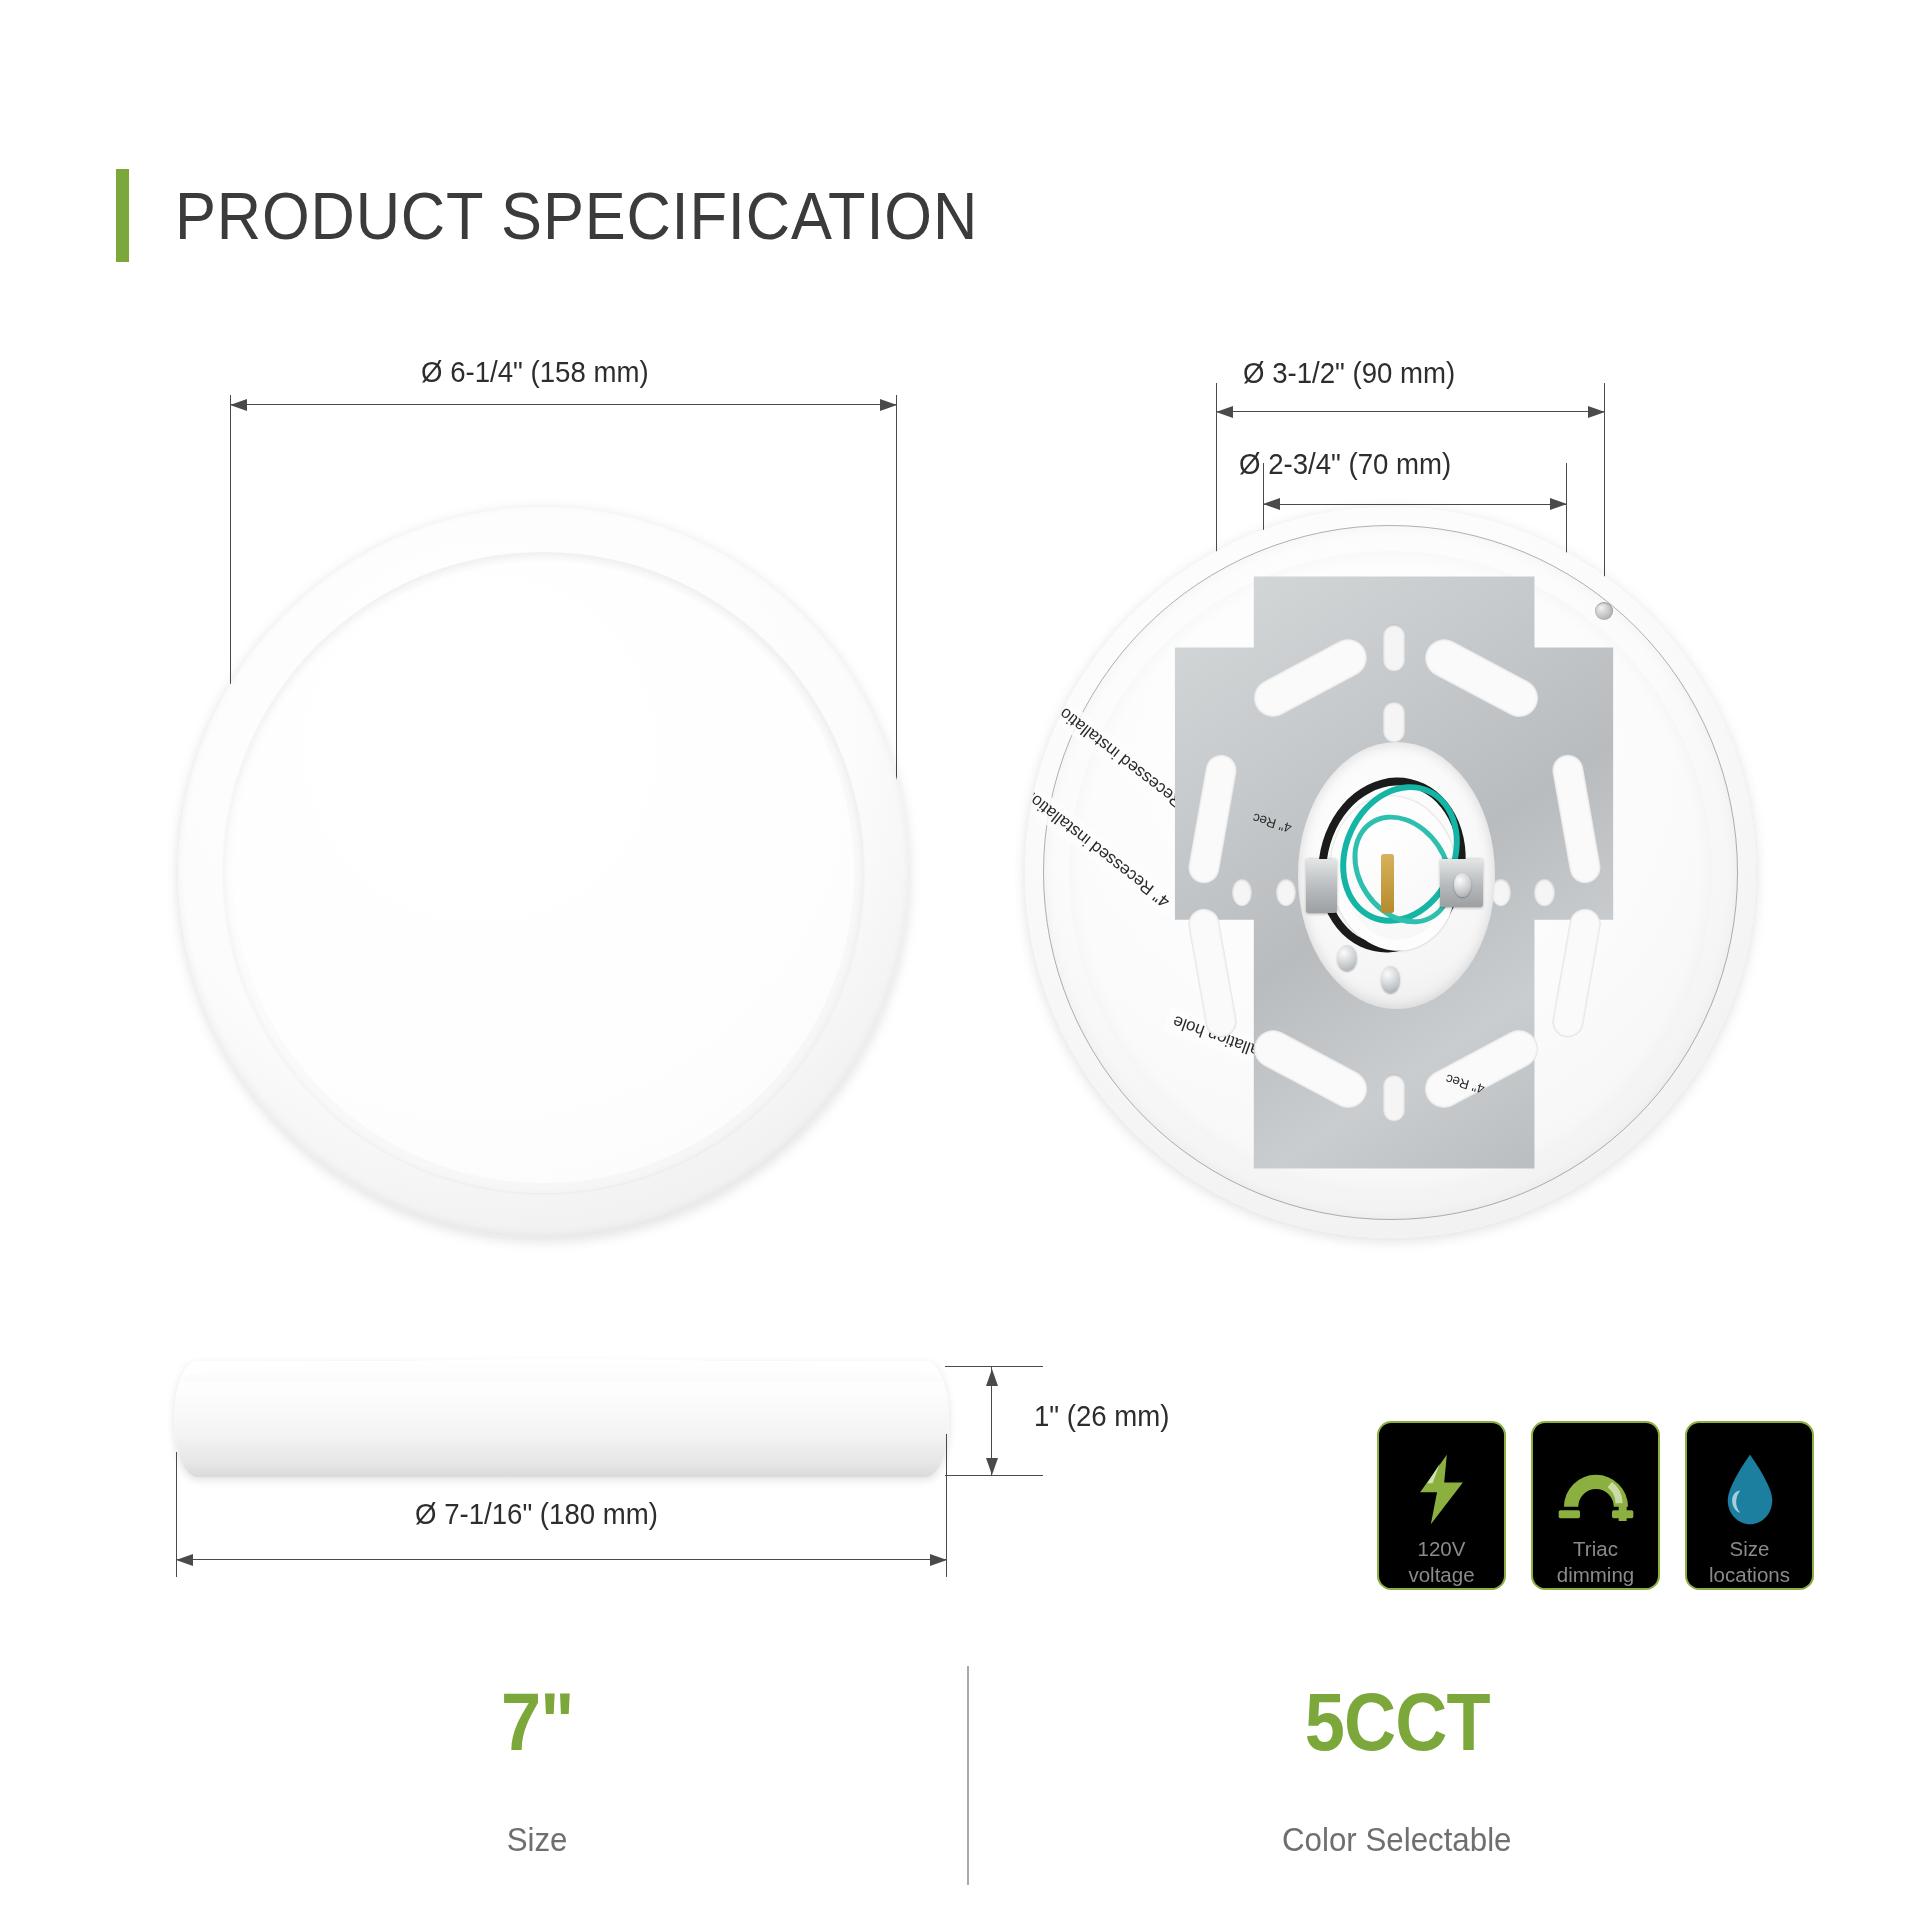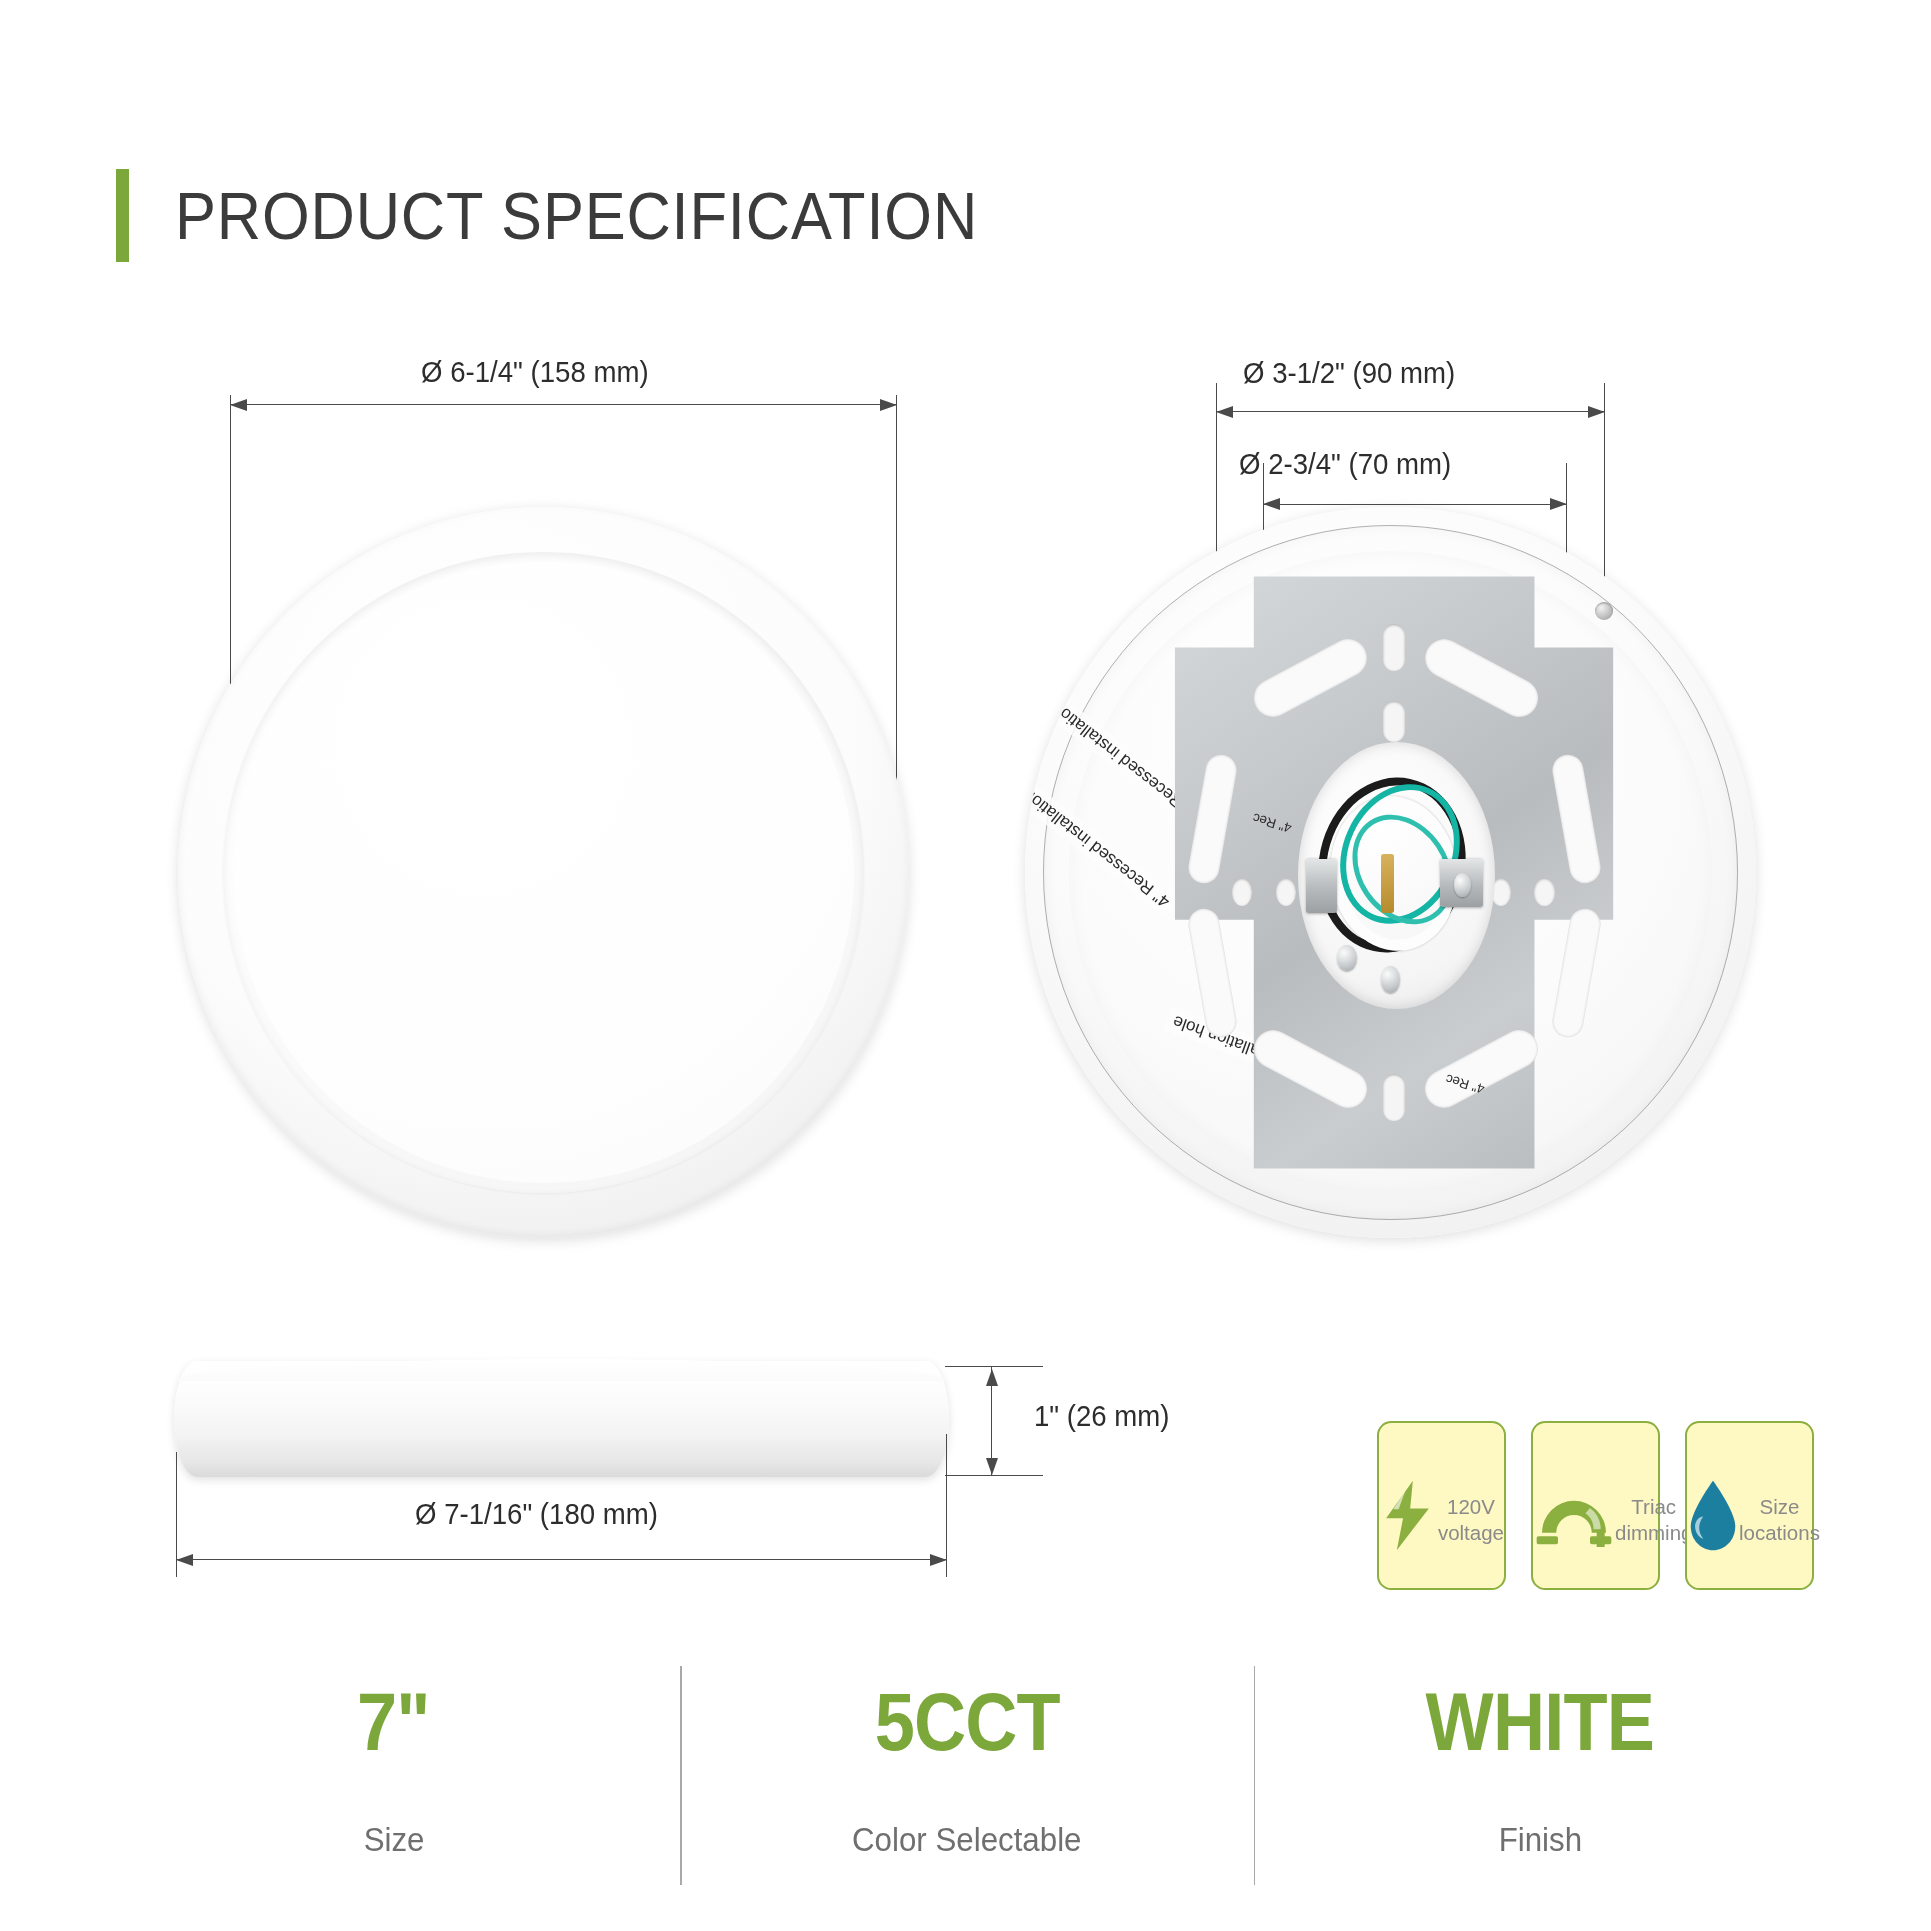--- a/index.html
+++ b/index.html
@@ -139,22 +139,22 @@
   .side-top-arc {
     position: absolute; left: 0.5%; top: -1.8px; width: 99%; height: 21.4px;
     border-radius: 50%/100% 100% 0 0;
     background: linear-gradient(180deg,#ffffff,#fbfbfb);
   }
 
   
   .badges { position: absolute; left: 1377px; top: 1377px; display: flex; gap: 25px; }
   .badge {
     width: 129px; height: 169px; border: 2.1px solid #8CB03F; border-radius: 14.3px;
-    background: #fef9c3; display: flex; 
-    align-items: center; justify-content: space-between; padding-top: 19.6px;
+    background: #000000; display: flex; flex-direction: column;
+    align-items: center; justify-content: flex-end; padding-top: 19.6px;
   }
   .badge-icon { height: 75px; display: flex; align-items: center; justify-content: center; }
   .badge-label {
     margin-top: 9px; text-align: center; font-size: 20.5px; line-height: 1.28;
     color: #8a8a8a; white-space: pre-line;
   }
 
   
   .spec-bar {
     position: absolute; left: 107px; top: 1622px; width: 1720px; height: 232px;
@@ -342,20 +342,16 @@
       <div class="spec-label">Size</div>
     </div>
 
 
     <div class="spec-cell">
       <div class="spec-value">5CCT</div>
       <div class="spec-label">Color Selectable</div>
     </div>
 
 
-    <div class="spec-cell">
-      <div class="spec-value">WHITE</div>
-      <div class="spec-label">Finish</div>
-    </div>
   </div>
 
 </div>
 
 
 </body></html>

